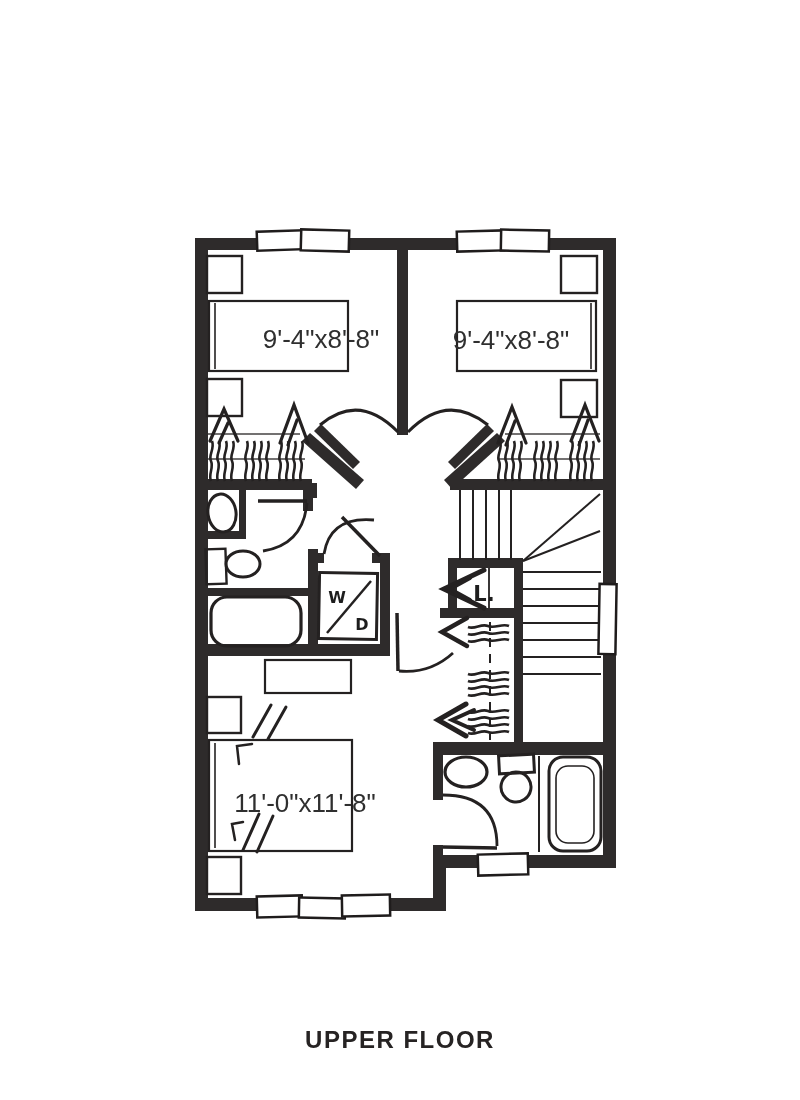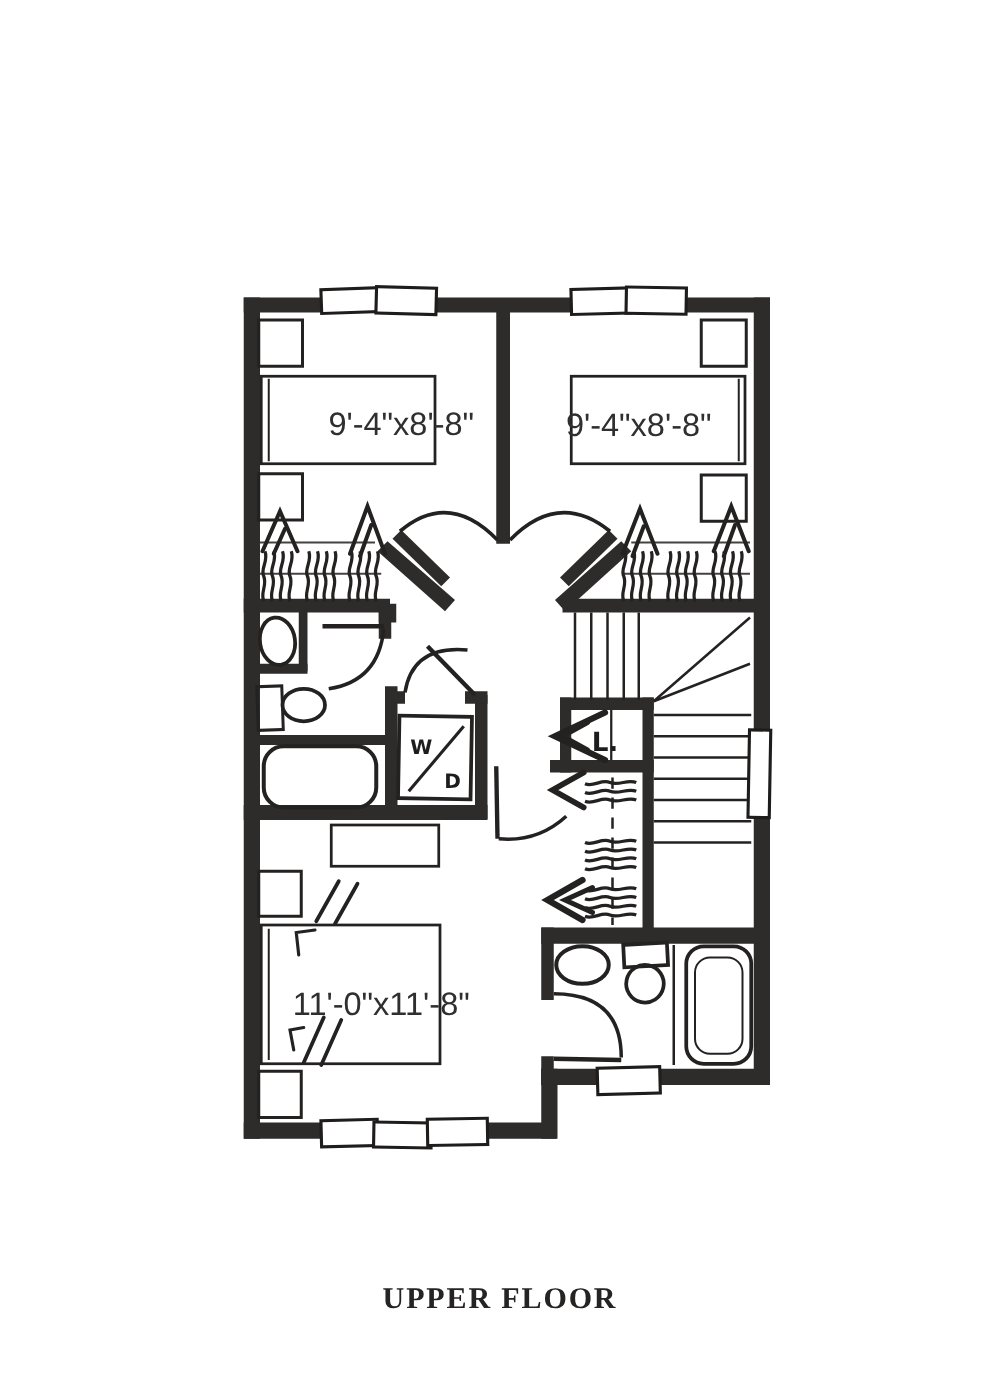--- a/index.html
+++ b/index.html
@@ -1,20 +1,20 @@
 <!DOCTYPE html>
 <html><head>
 <meta charset="utf-8">
 <style>
   html,body{margin:0;padding:0;background:#ffffff;}
   .page{position:relative;width:800px;height:1100px;background:#ffffff;overflow:hidden;
         font-family:"Liberation Sans",sans-serif;}
   .plan-svg{position:absolute;left:0;top:0;}
   .floor-title{position:absolute;left:0;top:1026px;width:800px;text-align:center;
-        font-family:Liberation Serif, serif;font-weight:700;font-size:24px;
+        font-family:Liberation Sans, sans-serif;font-weight:700;font-size:24px;
         letter-spacing:1.5px;color:#262323;}
   svg text{font-family:"Liberation Sans",sans-serif;}
   .dim{font-size:26px;fill:#2f2f2f;}
   .wd-letter{font-size:16px;font-weight:700;fill:#1d1d1d;font-family:"DejaVu Sans",sans-serif;}
   .linen-label{font-size:21px;font-weight:700;fill:#1d1d1d;font-family:"DejaVu Sans",sans-serif;}
 </style>
 </head>
 <body>
 
 <div class="page">

